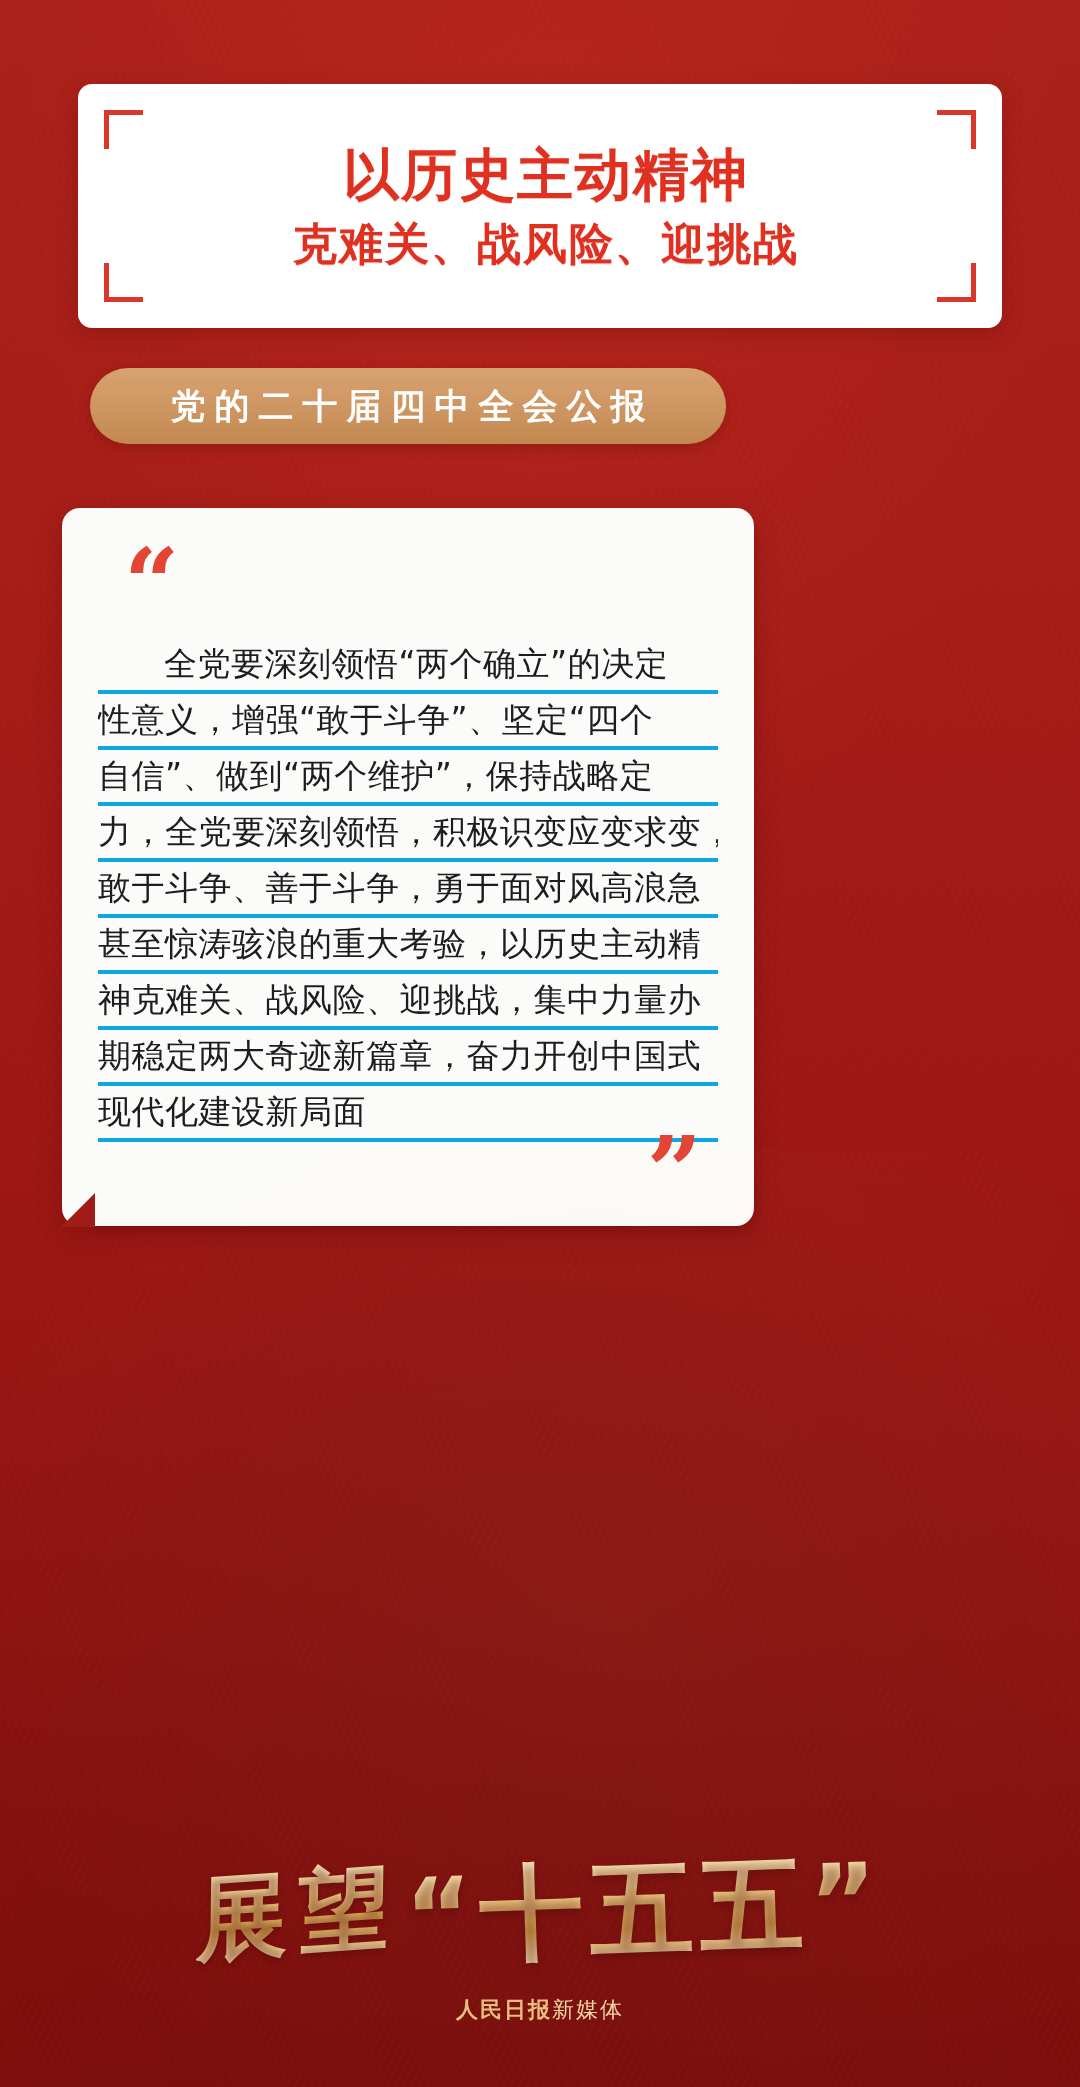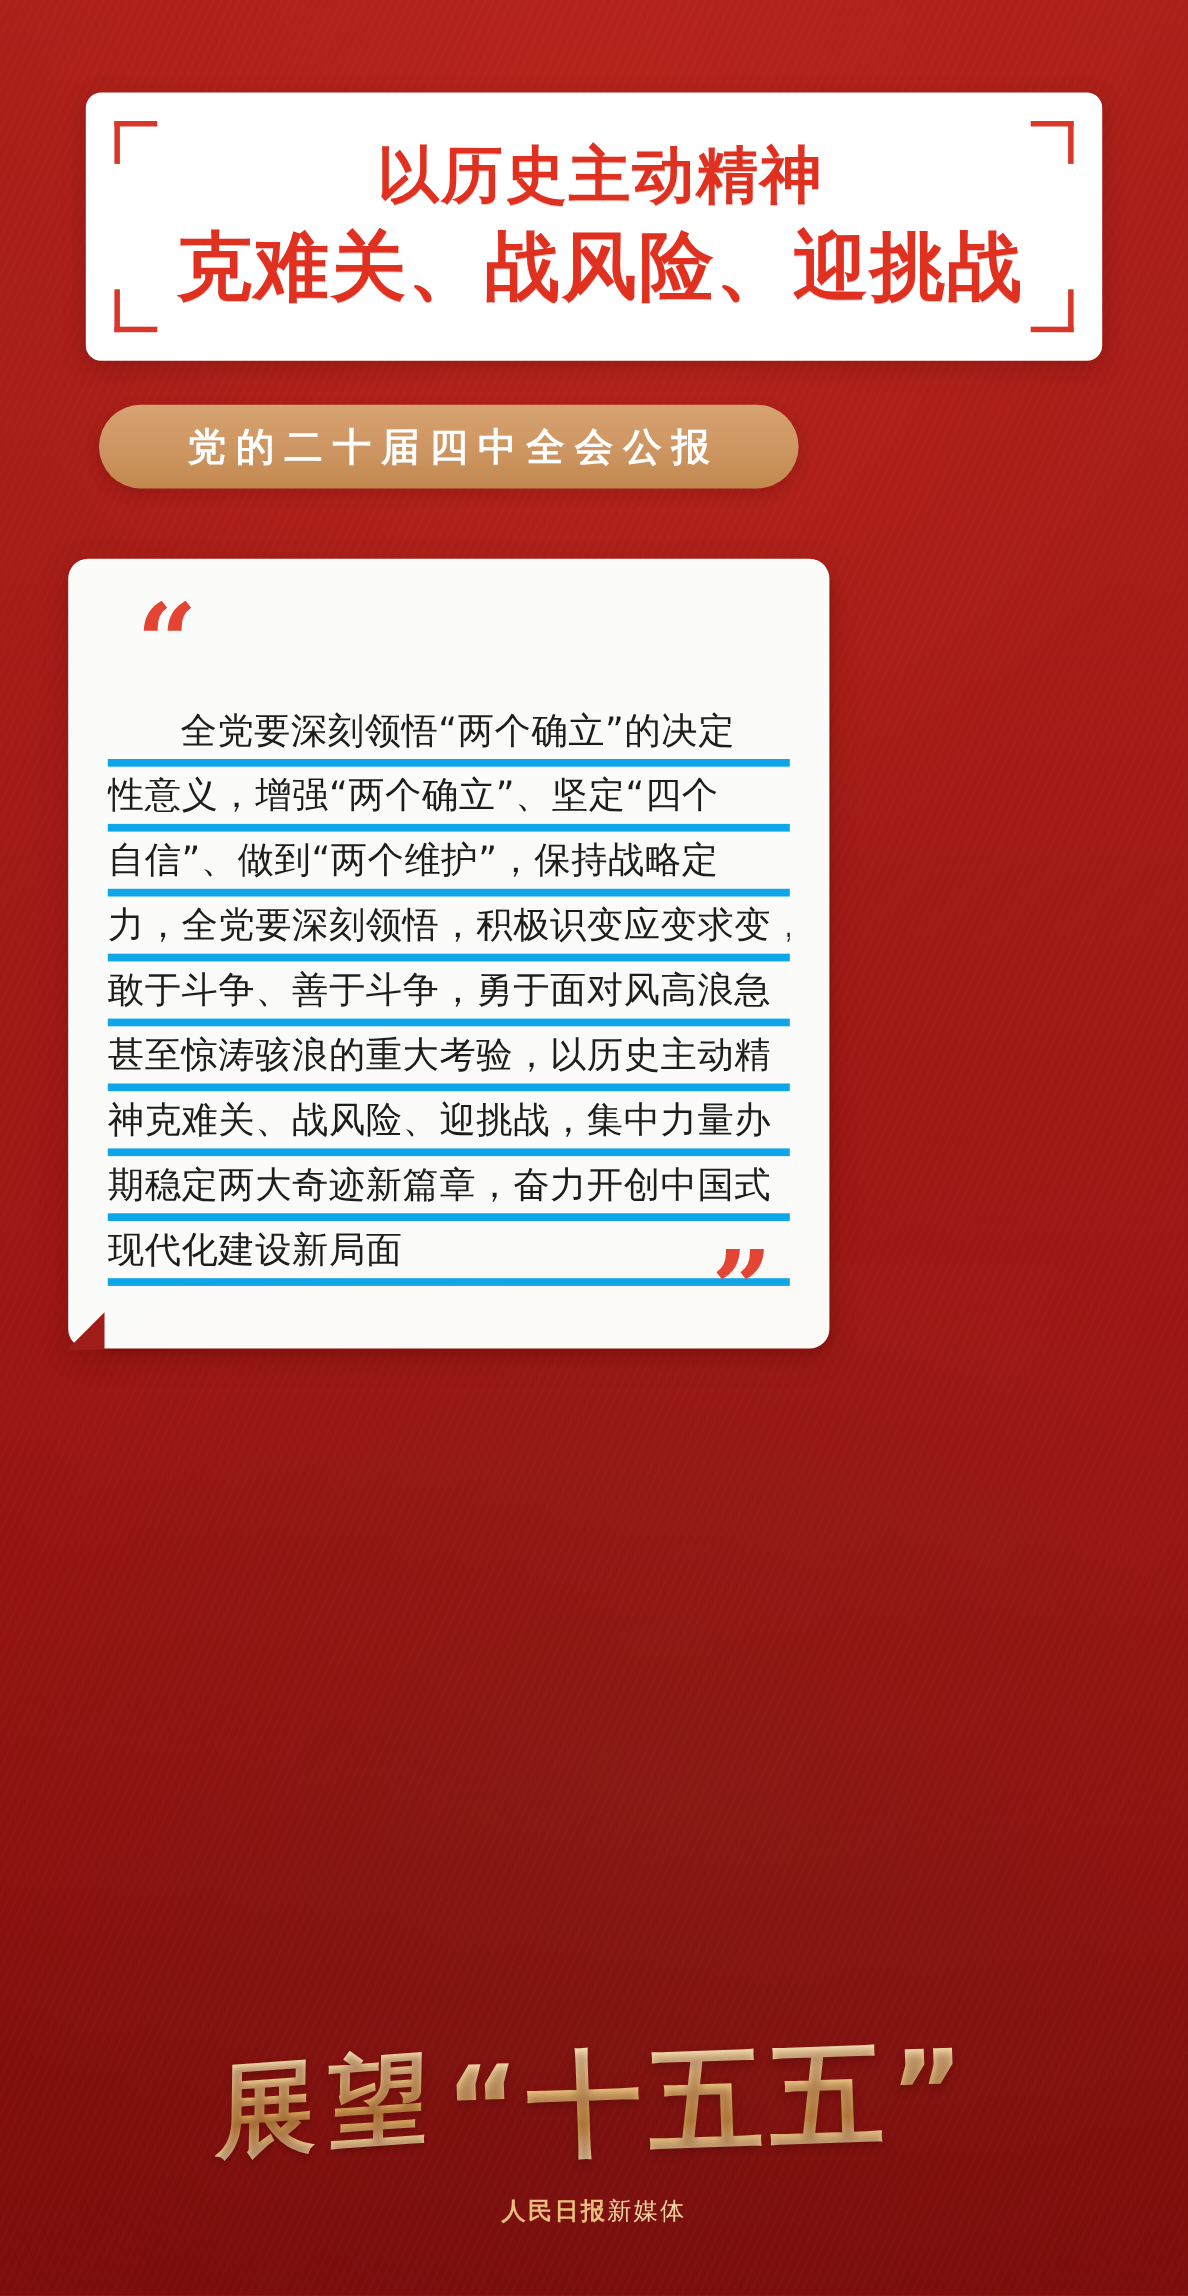--- a/index.html
+++ b/index.html
@@ -78,21 +78,21 @@
   .title-line {
     display: block;
     font-family: "DejaVu Sans", "Liberation Sans", sans-serif;
     font-weight: bold;
     color: #e03020;
     letter-spacing: 2px;
     line-height: 1.22;
     text-shadow: 0 1px 0 rgba(200,30,20,0.25);
   }
   .title-line.l1 { font-size: 56px; }
-  .title-line.l2 { font-size: 68px; margin-top: 8px; }
+  .title-line.l2 { font-size: 44px; margin-top: 8px; }
 
   
   .subtitle-pill {
     position: absolute;
     left: 90px;
     top: 368px;
     width: 636px;
     height: 76px;
     border-radius: 38px;
     background: linear-gradient(180deg, #d7a271 0%, #cd9561 55%, #c2884f 100%);
@@ -168,21 +168,21 @@
     right: 36px;
     top: 130px;
   }
   .q-line {
     font-family: "DejaVu Sans", "Liberation Sans", sans-serif;
     font-size: 33px;
     color: #1d1d1d;
     letter-spacing: 0.5px;
     line-height: 52px;
     height: 52px;
-    border-bottom: 7px solid #0ea5e9;
+    border-bottom: 4px solid #0ea5e9;
     white-space: nowrap;
     overflow: hidden;
   }
   .q-line.first { text-indent: 66px; }
   .q-line.last { }
 
   
   .bottom-art {
     position: absolute;
     left: 0;
@@ -252,21 +252,21 @@
   </div>
 
   <div class="quote-card-shadow"></div>
   <div class="quote-card">
     <span class="notch"></span>
 
     <span class="quote-open">“</span>
 
     <div class="quote-body">
       <div class="q-line first">全党要深刻领悟“两个确立”的决定</div>
-      <div class="q-line">性意义，增强“两个确立”、坚定“四个</div>
+      <div class="q-line">性意义，增强“敢于斗争”、坚定“四个</div>
       <div class="q-line">自信”、做到“两个维护”，保持战略定</div>
       <div class="q-line">力，全党要深刻领悟，积极识变应变求变，</div>
       <div class="q-line">敢于斗争、善于斗争，勇于面对风高浪急</div>
       <div class="q-line">甚至惊涛骇浪的重大考验，以历史主动精</div>
       <div class="q-line">神克难关、战风险、迎挑战，集中力量办</div>
       <div class="q-line">期稳定两大奇迹新篇章，奋力开创中国式</div>
       <div class="q-line last">现代化建设新局面</div>
     </div>
 
     <span class="quote-close">”</span>

